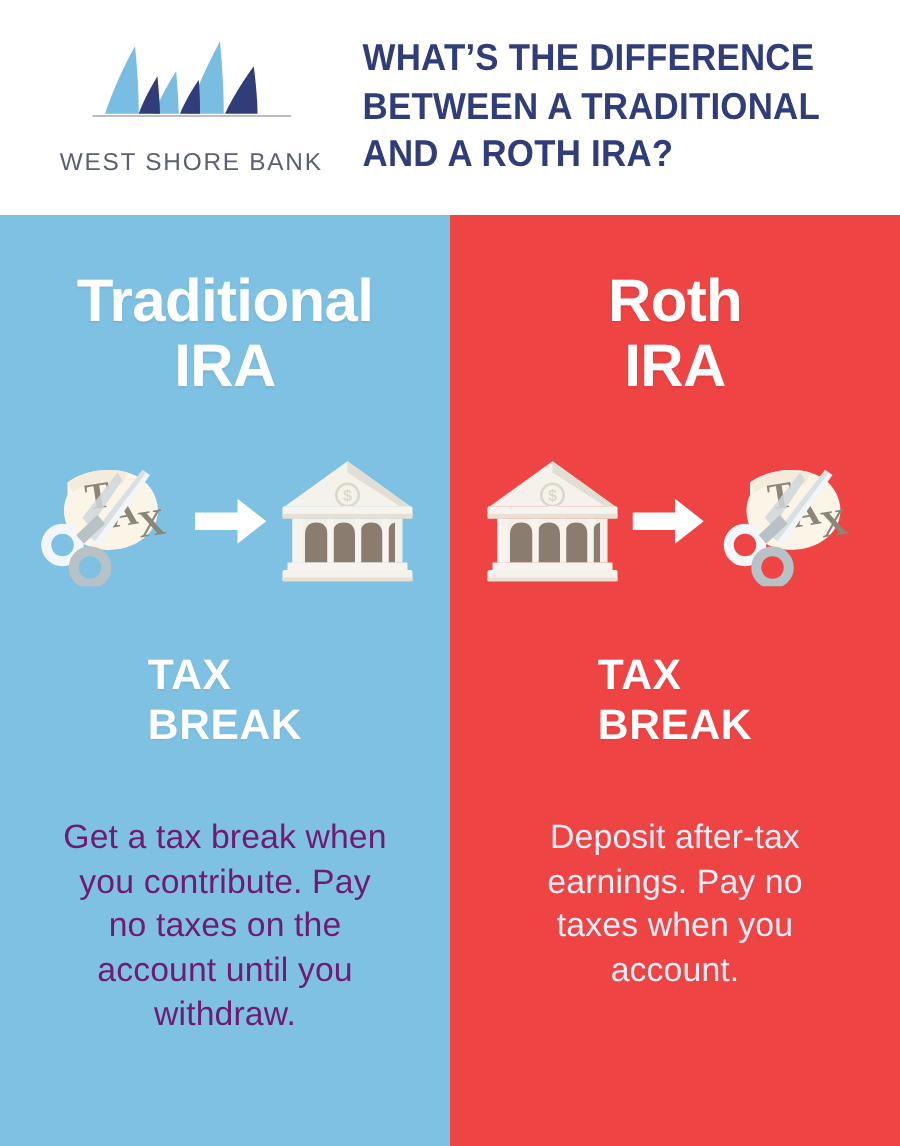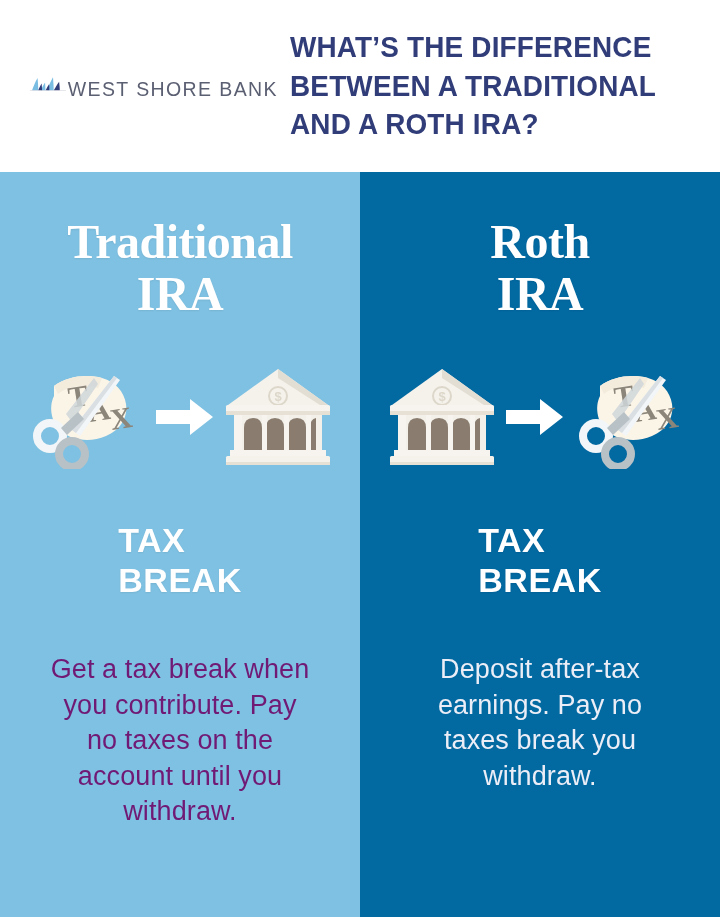--- a/index.html
+++ b/index.html
@@ -27,21 +27,21 @@
     width: 720px;
     height: 172px;
     background: #ffffff;
     display: flex;
     align-items: center;
   }
   .logo-block {
     width: 250px;
     margin-left: 28px;
     display: flex;
-    flex-direction: row;
+    flex-direction: column;
     align-items: center;
     justify-content: center;
   }
   .logo-mark {
     width: 175px;
     height: 82px;
     display: block;
   }
   .logo-wordmark {
     margin-top: 6px;
@@ -78,27 +78,27 @@
   .panel {
     width: 360px;
     height: 745px;
     position: relative;
     box-sizing: border-box;
     display: flex;
     flex-direction: column;
     align-items: center;
   }
   .panel-left  { background: #7fc1e2; }
-  .panel-right { background: #0369a1; }
+  .panel-right { background: #ef4444; }
 
   .panel-heading {
     margin-top: 44px;
     text-align: center;
     color: #ffffff;
-    font-family: Liberation Serif, serif;
+    font-family: Liberation Sans, sans-serif;
     font-weight: 700;
     font-size: 48px;
     line-height: 1.08;
     letter-spacing: -0.5px;
     text-shadow: 0 1px 2px rgba(0,0,0,0.07);
   }
   .panel-heading .l2 { display: block; }
 
   .icon-row {
     margin-top: 42px;
@@ -283,17 +283,17 @@
             <path d="M33 64 L50 48 L56 55 L39 71 Z" fill="#b8c1c6"></path>
           </g>
         </svg>
       </div>
 
       <div class="tax-break">
         <span>TAX</span>
         <span>BREAK</span>
       </div>
 
-      <div class="panel-body">Deposit after-tax earnings. Pay no taxes break you withdraw.</div>
+      <div class="panel-body">Deposit after-tax earnings. Pay no taxes when you account.</div>
     </div>
 
   </div>
 </div>
 
 </body></html>

